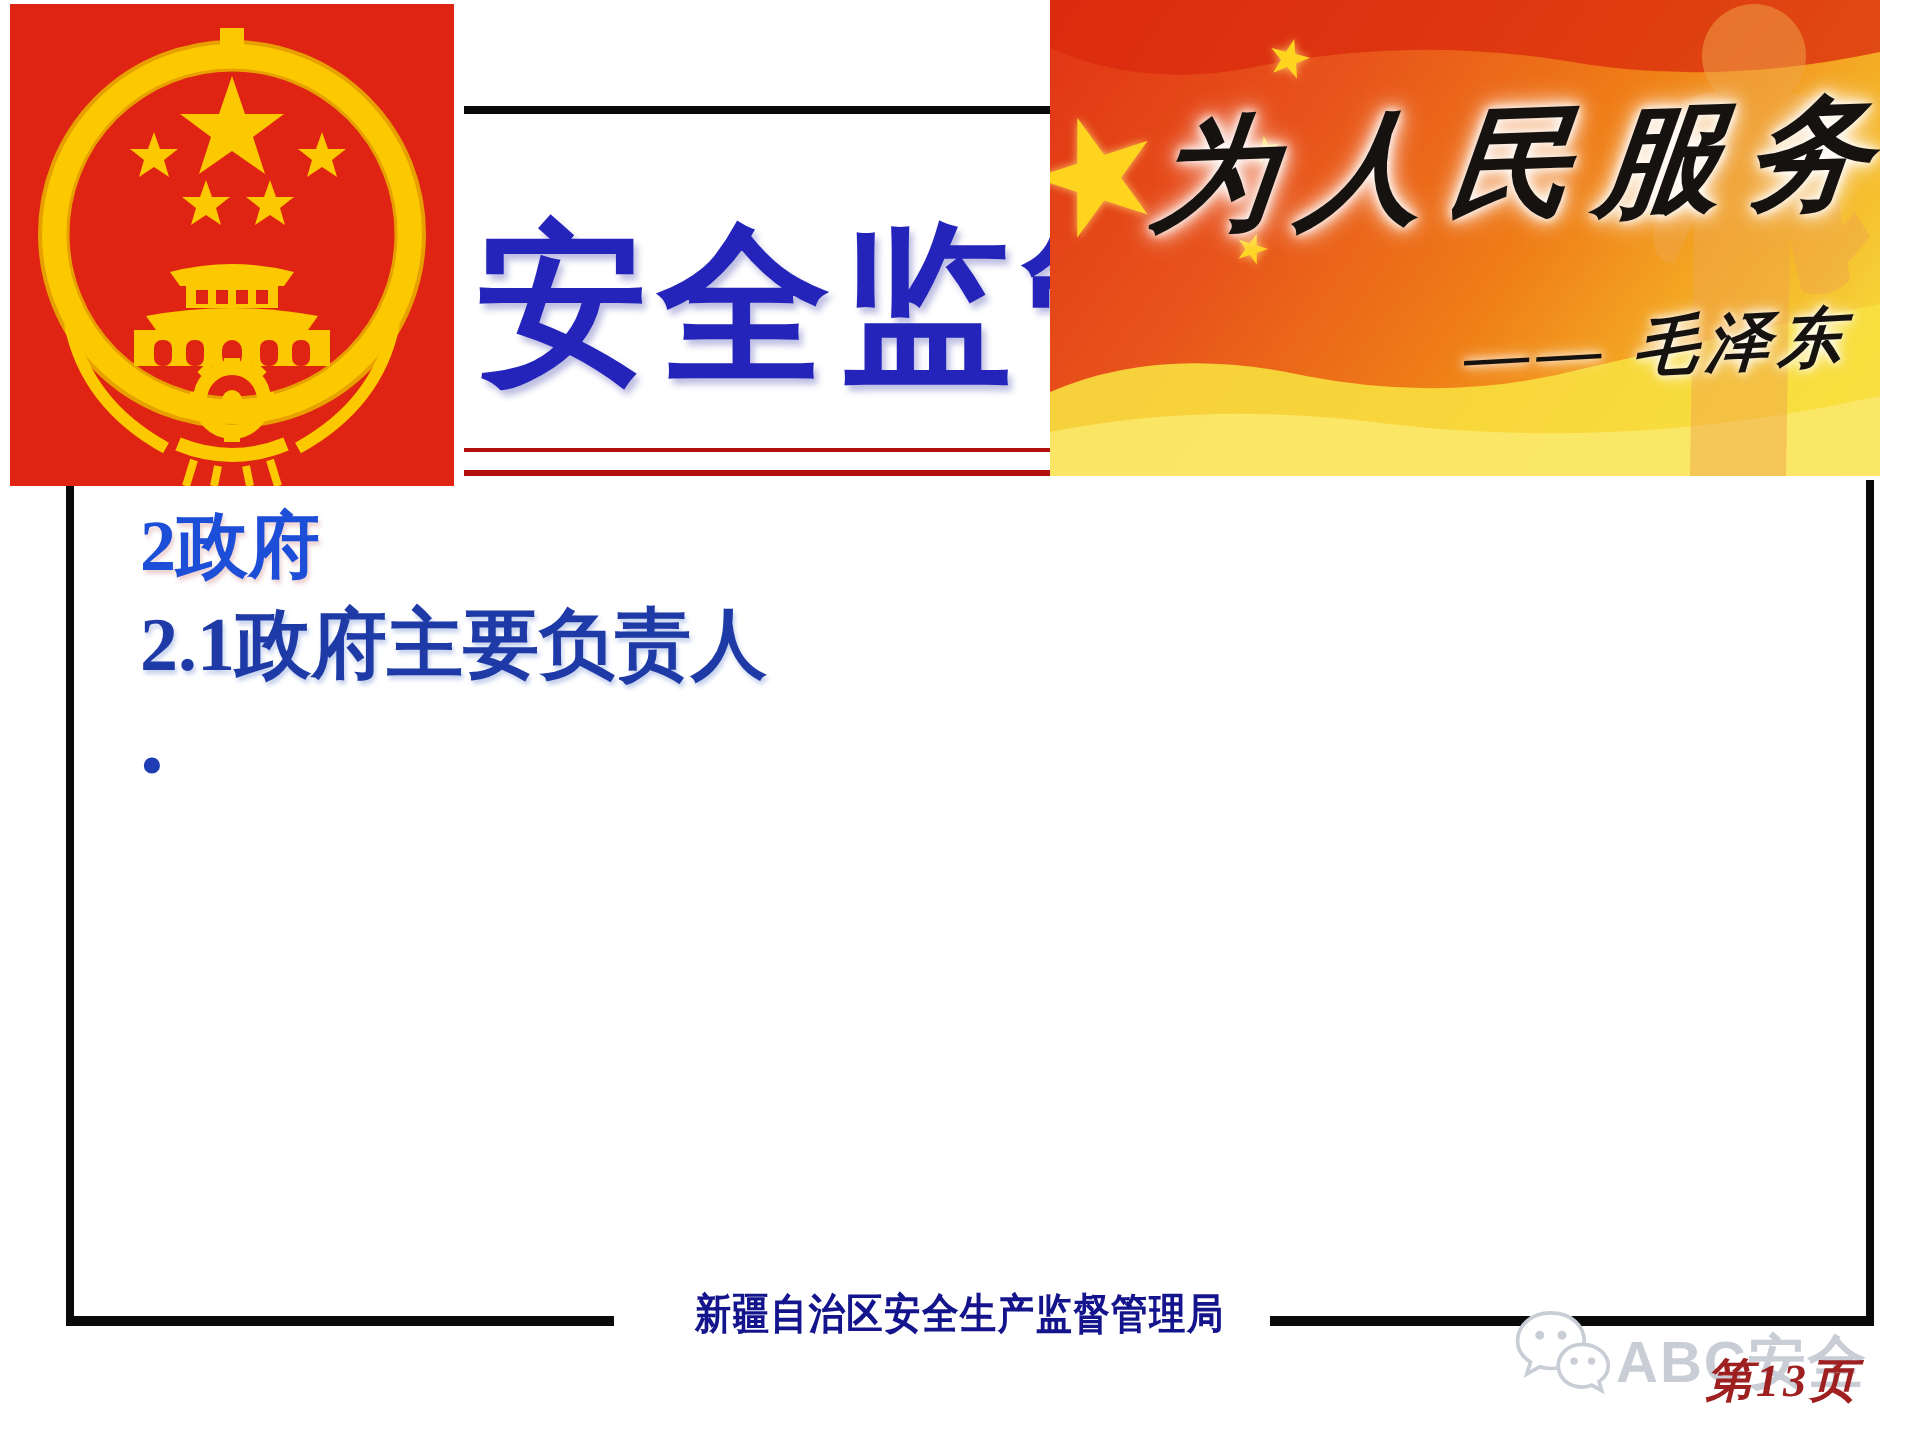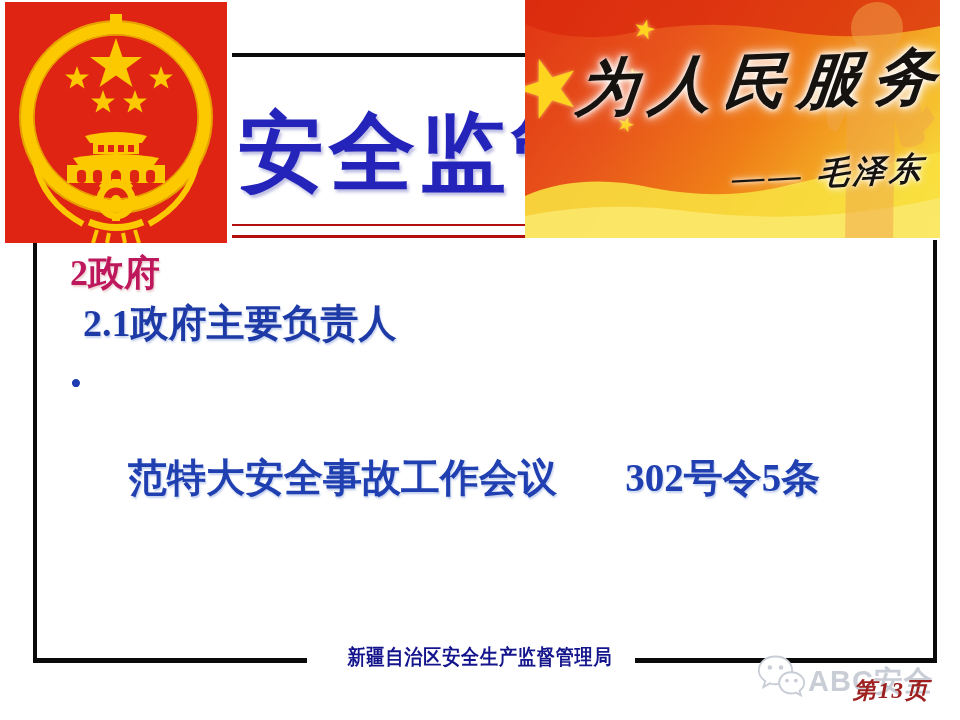--- a/index.html
+++ b/index.html
@@ -54,26 +54,26 @@
   
   .frame{background:#0a0a0a;z-index:0;}
   #frame-left{left:33px;top:243px;width:4px;height:420px;}
   #frame-right{left:933px;top:240px;width:4px;height:423px;}
   #frame-bottom-left{left:33px;top:658px;width:274px;height:5px;}
   #frame-bottom-right{left:635px;top:658px;width:302px;height:5px;}
 
   
   #body-block{left:70px;top:250px;width:855px;z-index:2;}
   #heading-number{
-    font-size:36px;font-weight:bold;color:#be185d;line-height:46px;
+    font-size:36px;font-weight:bold;color:#1d4ed8;line-height:46px;
     text-shadow:1px 2px 2px rgba(200,120,120,.35);
   }
   #subheading{
     font-size:38px;font-weight:bold;color:#1e3aa6;line-height:50px;
-    margin-top:2px;text-shadow:1px 2px 2px rgba(110,140,210,.4);margin-left:13px;
+    margin-top:2px;text-shadow:1px 2px 2px rgba(110,140,210,.4);
   }
   #bullet-list{margin-top:12px;}
   .bullet-row{display:flex;margin-bottom:9px;}
   .bullet-dot{
     width:58px;flex:0 0 58px;font-size:34px;color:#1e3db2;line-height:47px;
   }
   .bullet-text{
     font-size:39px;font-weight:bold;color:#2040b2;line-height:47px;
     white-space:pre-wrap;text-shadow:1px 2px 2px rgba(110,140,210,.4);
   }
@@ -187,21 +187,20 @@
 <div class="abs frame" id="frame-bottom-right"></div>
 
 <div class="abs" id="body-block">
   <div id="heading-number">2政府</div>
   <div id="subheading">2.1政府主要负责人</div>
 
   <div id="bullet-list">
     <div class="bullet-row">
       <span class="bullet-dot">•</span>
       <div class="bullet-text">
-        <div>范特大安全事故工作会议       302号令5条</div>
       </div>
     </div>
 
   </div>
 </div>
 
 <div class="abs" id="footer-org">新疆自治区安全生产监督管理局</div>
 
 <div class="abs" id="watermark">
   <svg width="50" height="50" viewBox="0 0 54 50">

